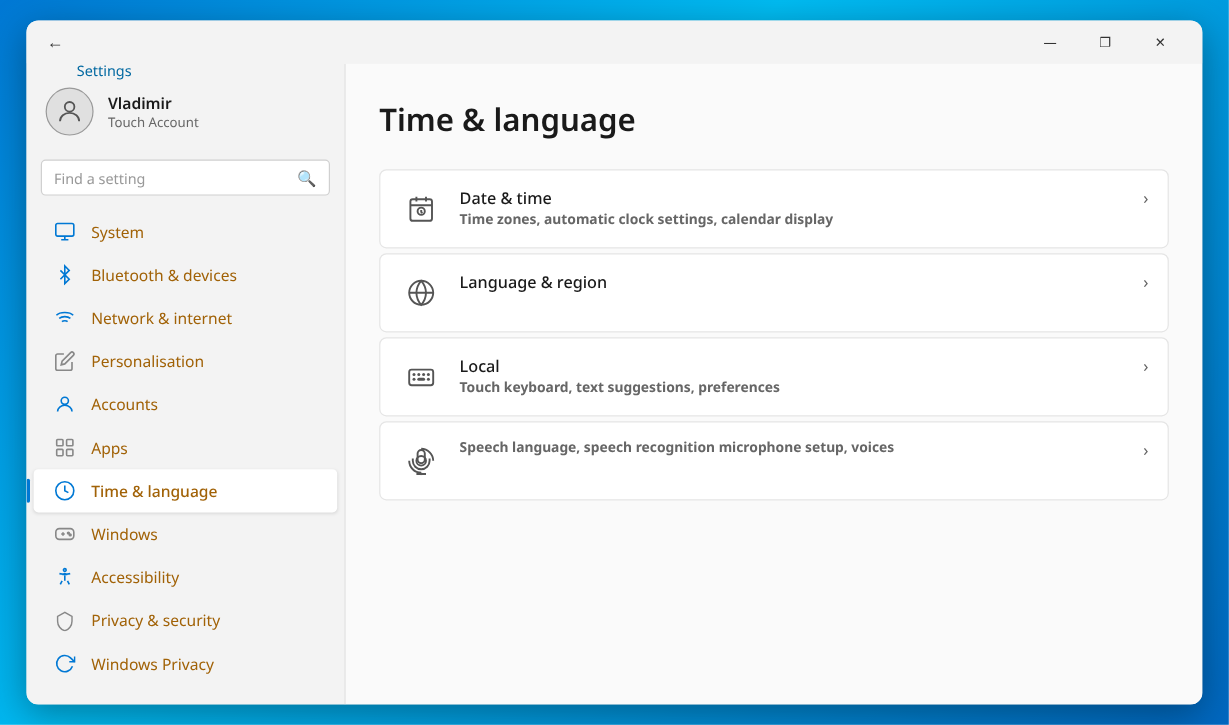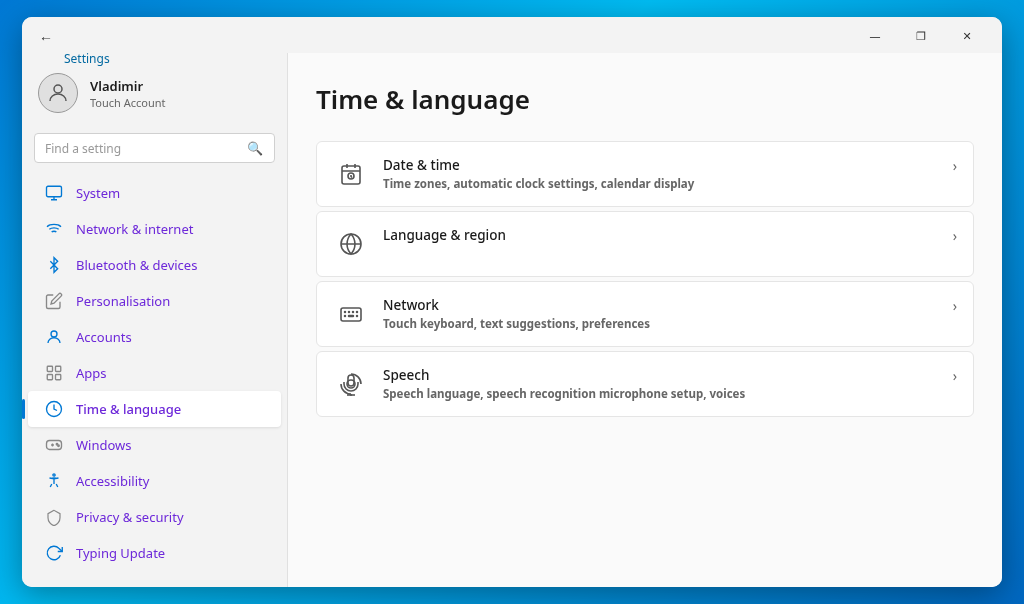--- a/index.html
+++ b/index.html
@@ -153,21 +153,21 @@
     }
     .nav-icon {
       width: 20px;
       height: 20px;
       display: flex;
       align-items: center;
       justify-content: center;
       flex-shrink: 0;
       font-size: 15px;
     }
-    .nav-label { font-size: 13px; color: #6d28d9; }
+    .nav-label { font-size: 13px; color: #a16207; }
     .nav-item.active .nav-label { font-weight: 500; }
 
     
     .nav-item.active {
       position: relative;
     }
     .nav-item.active::before {
       content: '';
       position: absolute;
       left: -6px;
@@ -280,33 +280,33 @@
           <div class="nav-icon">
             <svg width="18" height="18" viewBox="0 0 24 24" fill="none" stroke="#0078d4" stroke-width="1.8">
               <rect x="2" y="3" width="20" height="14" rx="2"></rect>
               <path d="M8 21h8M12 17v4"></path>
             </svg>
           </div>
           <span class="nav-label">System</span>
         </div>
         <div class="nav-item">
           <div class="nav-icon">
+            <svg width="16" height="18" viewBox="0 0 24 24" fill="none" stroke="#0078d4" stroke-width="2">
+              <polyline points="6.5 6.5 17.5 17.5 12 23 12 1 17.5 6.5 6.5 17.5"></polyline>
+            </svg>
+          </div>
+          <span class="nav-label">Bluetooth &amp; devices</span>
+        </div>
+        <div class="nav-item">
+          <div class="nav-icon">
             <svg width="18" height="16" viewBox="0 0 24 24" fill="none" stroke="#0078d4" stroke-width="2">
               <path d="M1.5 8.5C6 4 18 4 22.5 8.5M5 12.5c3.5-3 10.5-3 14 0M8.5 16.5c1.5-1.5 5.5-1.5 7 0M12 20h.01"></path>
             </svg>
           </div>
           <span class="nav-label">Network &amp; internet</span>
-        </div>
-        <div class="nav-item">
-          <div class="nav-icon">
-            <svg width="16" height="18" viewBox="0 0 24 24" fill="none" stroke="#0078d4" stroke-width="2">
-              <polyline points="6.5 6.5 17.5 17.5 12 23 12 1 17.5 6.5 6.5 17.5"></polyline>
-            </svg>
-          </div>
-          <span class="nav-label">Bluetooth &amp; devices</span>
         </div>
         <div class="nav-item">
           <div class="nav-icon">
             <svg width="18" height="18" viewBox="0 0 24 24" fill="none" stroke="#888" stroke-width="1.8">
               <path d="M11 4H4a2 2 0 0 0-2 2v14a2 2 0 0 0 2 2h14a2 2 0 0 0 2-2v-7"></path>
               <path d="M18.5 2.5a2.121 2.121 0 0 1 3 3L12 15l-4 1 1-4 9.5-9.5z"></path>
             </svg>
           </div>
           <span class="nav-label">Personalisation</span>
         </div>
@@ -368,21 +368,21 @@
           </div>
           <span class="nav-label">Privacy &amp; security</span>
         </div>
         <div class="nav-item">
           <div class="nav-icon">
             <svg width="18" height="18" viewBox="0 0 24 24" fill="none" stroke="#0078d4" stroke-width="1.8">
               <polyline points="23 4 23 10 17 10"></polyline>
               <path d="M20.5 15a9 9 0 1 1-2.1-9.4L23 10"></path>
             </svg>
           </div>
-          <span class="nav-label">Typing Update</span>
+          <span class="nav-label">Windows Privacy</span>
         </div>
       </nav>
     </div>
 
     <div class="content-area">
       <h1 class="page-title">Time &amp; language</h1>
 
       <div class="settings-list">
 
         <div class="settings-item">
@@ -424,40 +424,39 @@
               <line x1="6" y1="10" x2="6" y2="10" stroke-width="2.5" stroke-linecap="round"></line>
               <line x1="10" y1="10" x2="10" y2="10" stroke-width="2.5" stroke-linecap="round"></line>
               <line x1="14" y1="10" x2="14" y2="10" stroke-width="2.5" stroke-linecap="round"></line>
               <line x1="18" y1="10" x2="18" y2="10" stroke-width="2.5" stroke-linecap="round"></line>
               <line x1="6" y1="14" x2="6" y2="14" stroke-width="2.5" stroke-linecap="round"></line>
               <line x1="10" y1="14" x2="14" y2="14" stroke-width="2.5" stroke-linecap="round"></line>
               <line x1="18" y1="14" x2="18" y2="14" stroke-width="2.5" stroke-linecap="round"></line>
             </svg>
           </div>
           <div class="settings-item-text">
-            <div class="settings-item-title">Network</div>
+            <div class="settings-item-title">Local</div>
             <div class="settings-item-desc">Touch keyboard, text suggestions, preferences</div>
           </div>
           <span class="settings-item-chevron">›</span>
         </div>
 
         <div class="settings-item">
           <div class="settings-item-icon">
             <svg width="24" height="24" viewBox="0 0 24 24" fill="none" stroke="#555" stroke-width="1.6">
               <circle cx="12" cy="12" r="4"></circle>
               <path d="M12 2a10 10 0 0 1 10 10"></path>
               <path d="M2 12a10 10 0 0 0 10 10"></path>
               <line x1="12" y1="22" x2="12" y2="24"></line>
               <line x1="8" y1="23" x2="16" y2="23"></line>
               <rect x="9" y="3" width="6" height="11" rx="3"></rect>
               <path d="M5 10v2a7 7 0 0 0 14 0v-2"></path>
             </svg>
           </div>
           <div class="settings-item-text">
-            <div class="settings-item-title">Speech</div>
             <div class="settings-item-desc">Speech language, speech recognition microphone setup, voices</div>
           </div>
           <span class="settings-item-chevron">›</span>
         </div>
 
       </div>
     </div>
 
   </div>
 </div>

